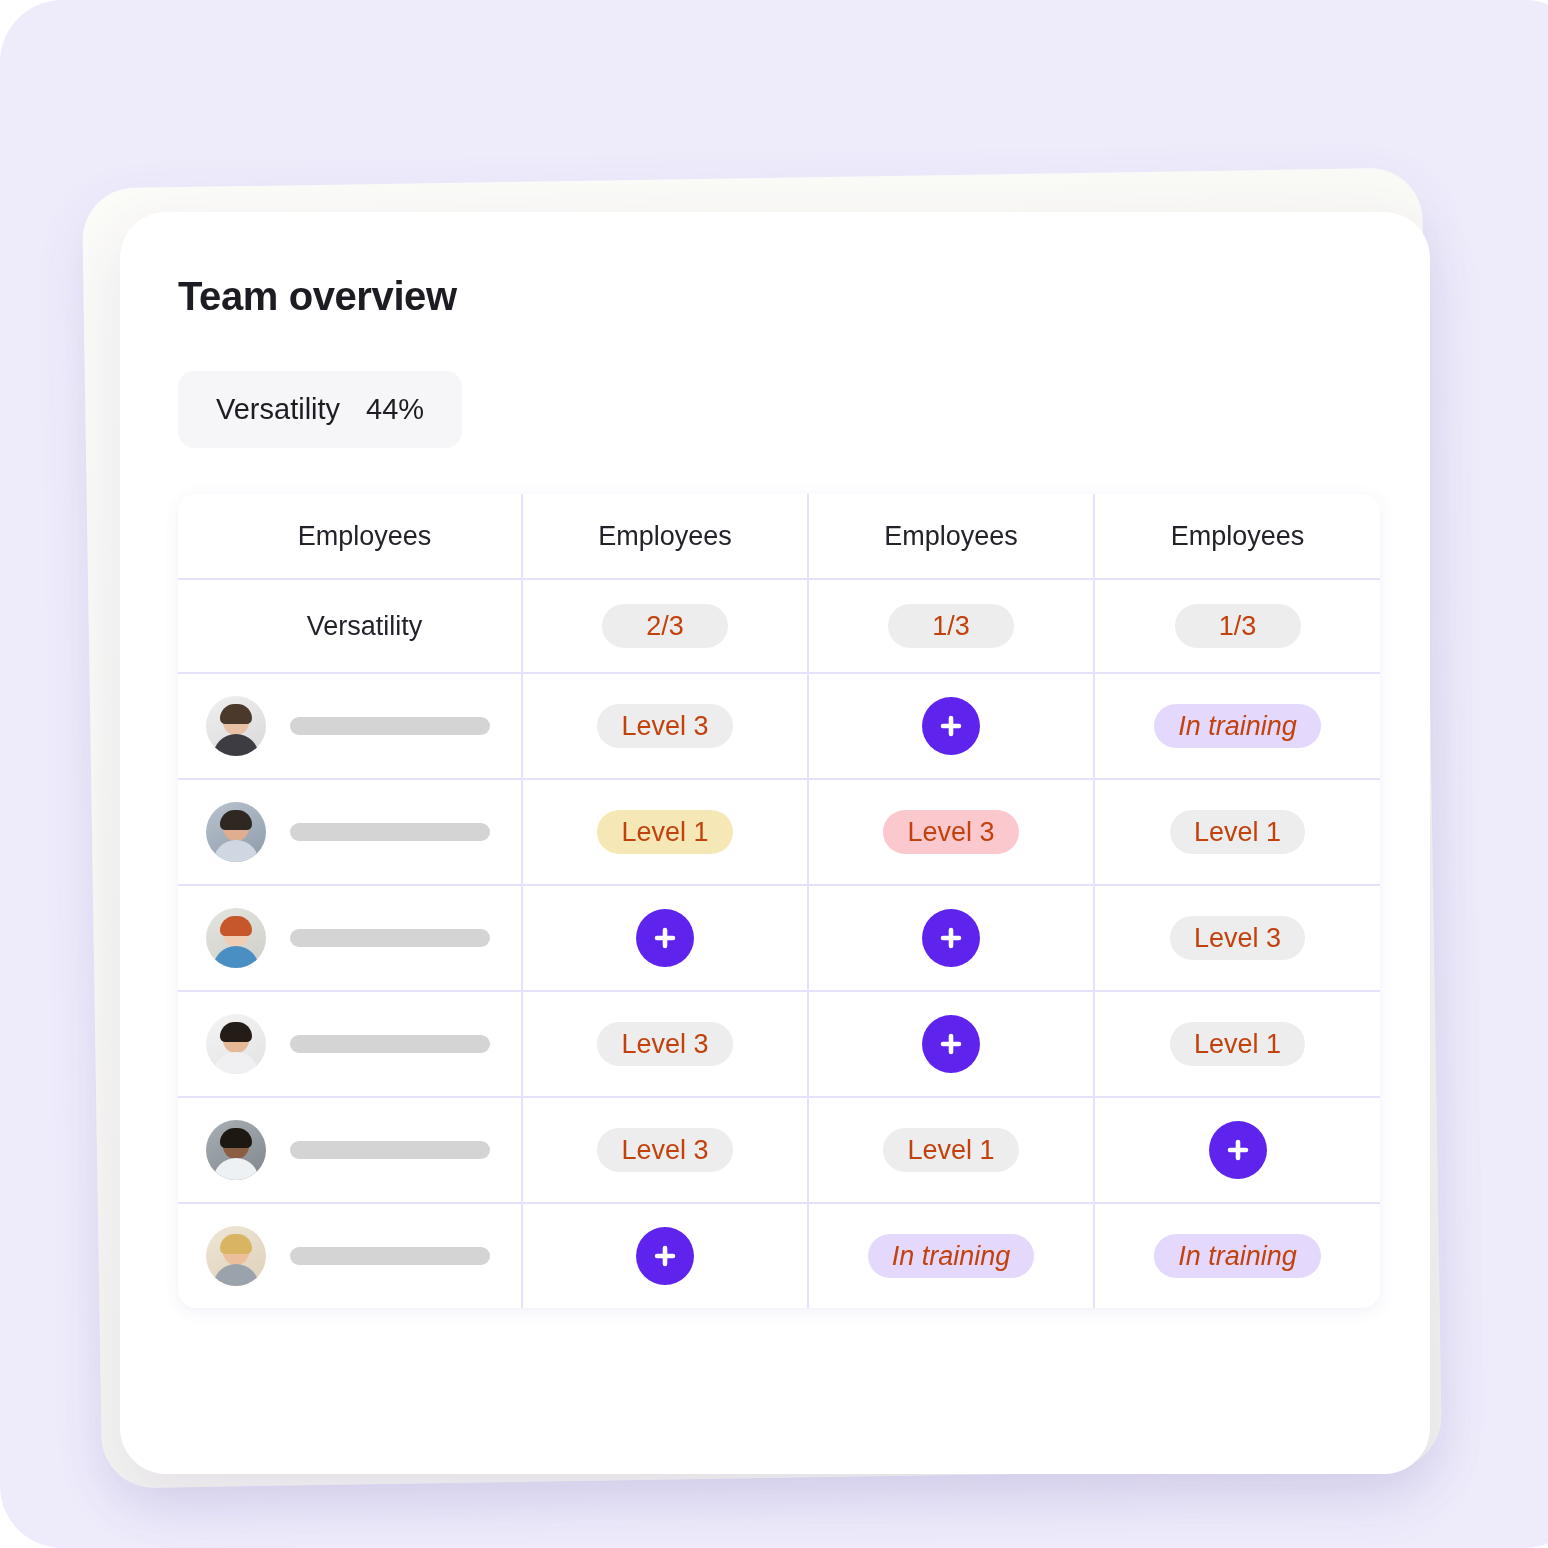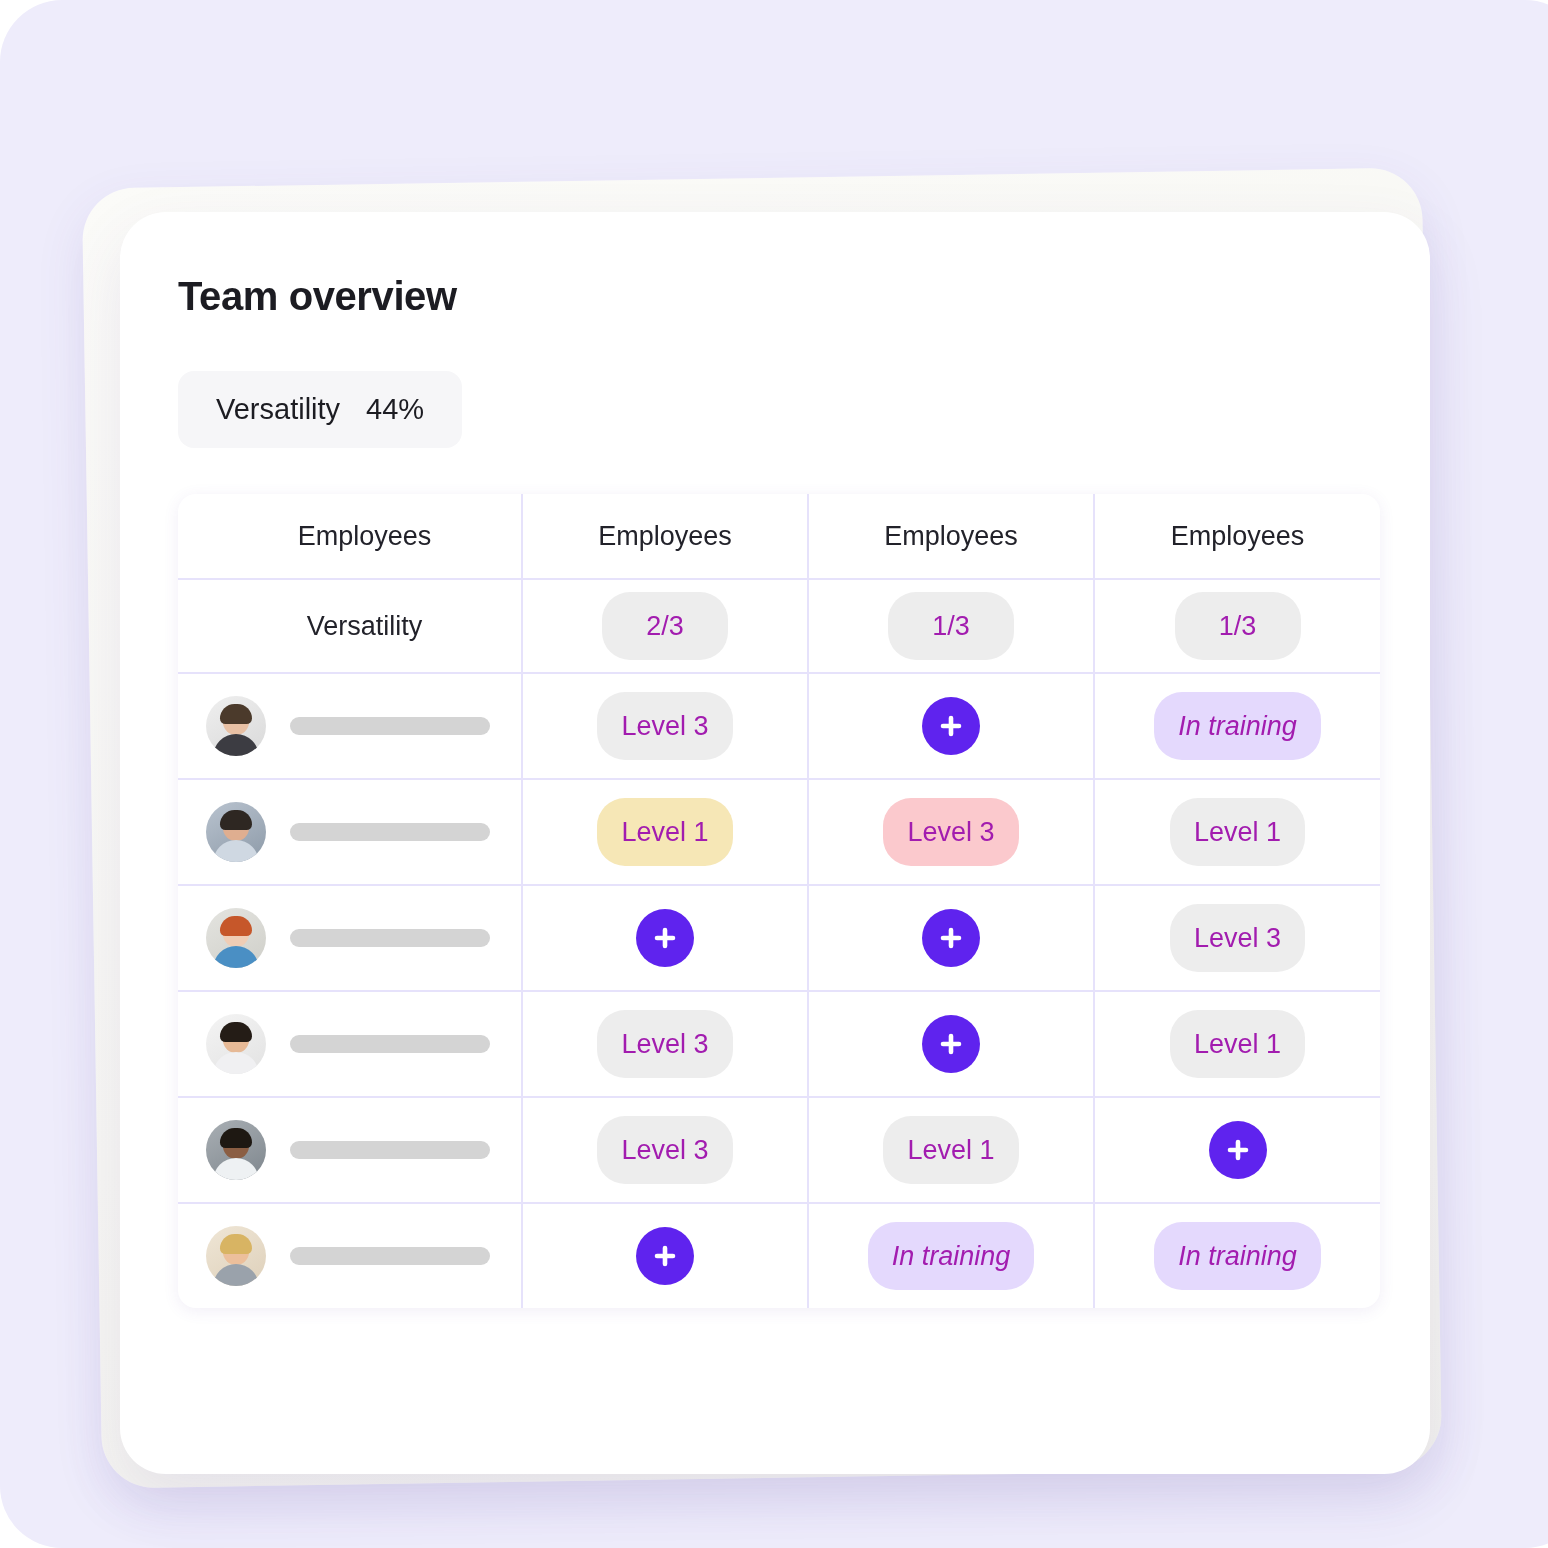--- a/index.html
+++ b/index.html
@@ -156,25 +156,25 @@
   }
 
   tr.vers-row td { height: 92px; }
 
   
   .pill {
     display: inline-flex;
     align-items: center;
     justify-content: center;
     min-width: 126px;
-    height: 68px;
+    height: 44px;
     padding: 0 24px;
     border-radius: 28px;
     font-size: 27px;
-    color: #a21caf;
+    color: #c2410c;
     box-sizing: border-box;
   }
   .pill-grey   { background: #ededed; }
   .pill-yellow { background: #f6e7b6; }
   .pill-red    { background: #fbc9cd; }
   .pill-purple { background: #e4d9fd; font-style: italic; }
 
   .add-btn {
     display: inline-flex;
     align-items: center;

